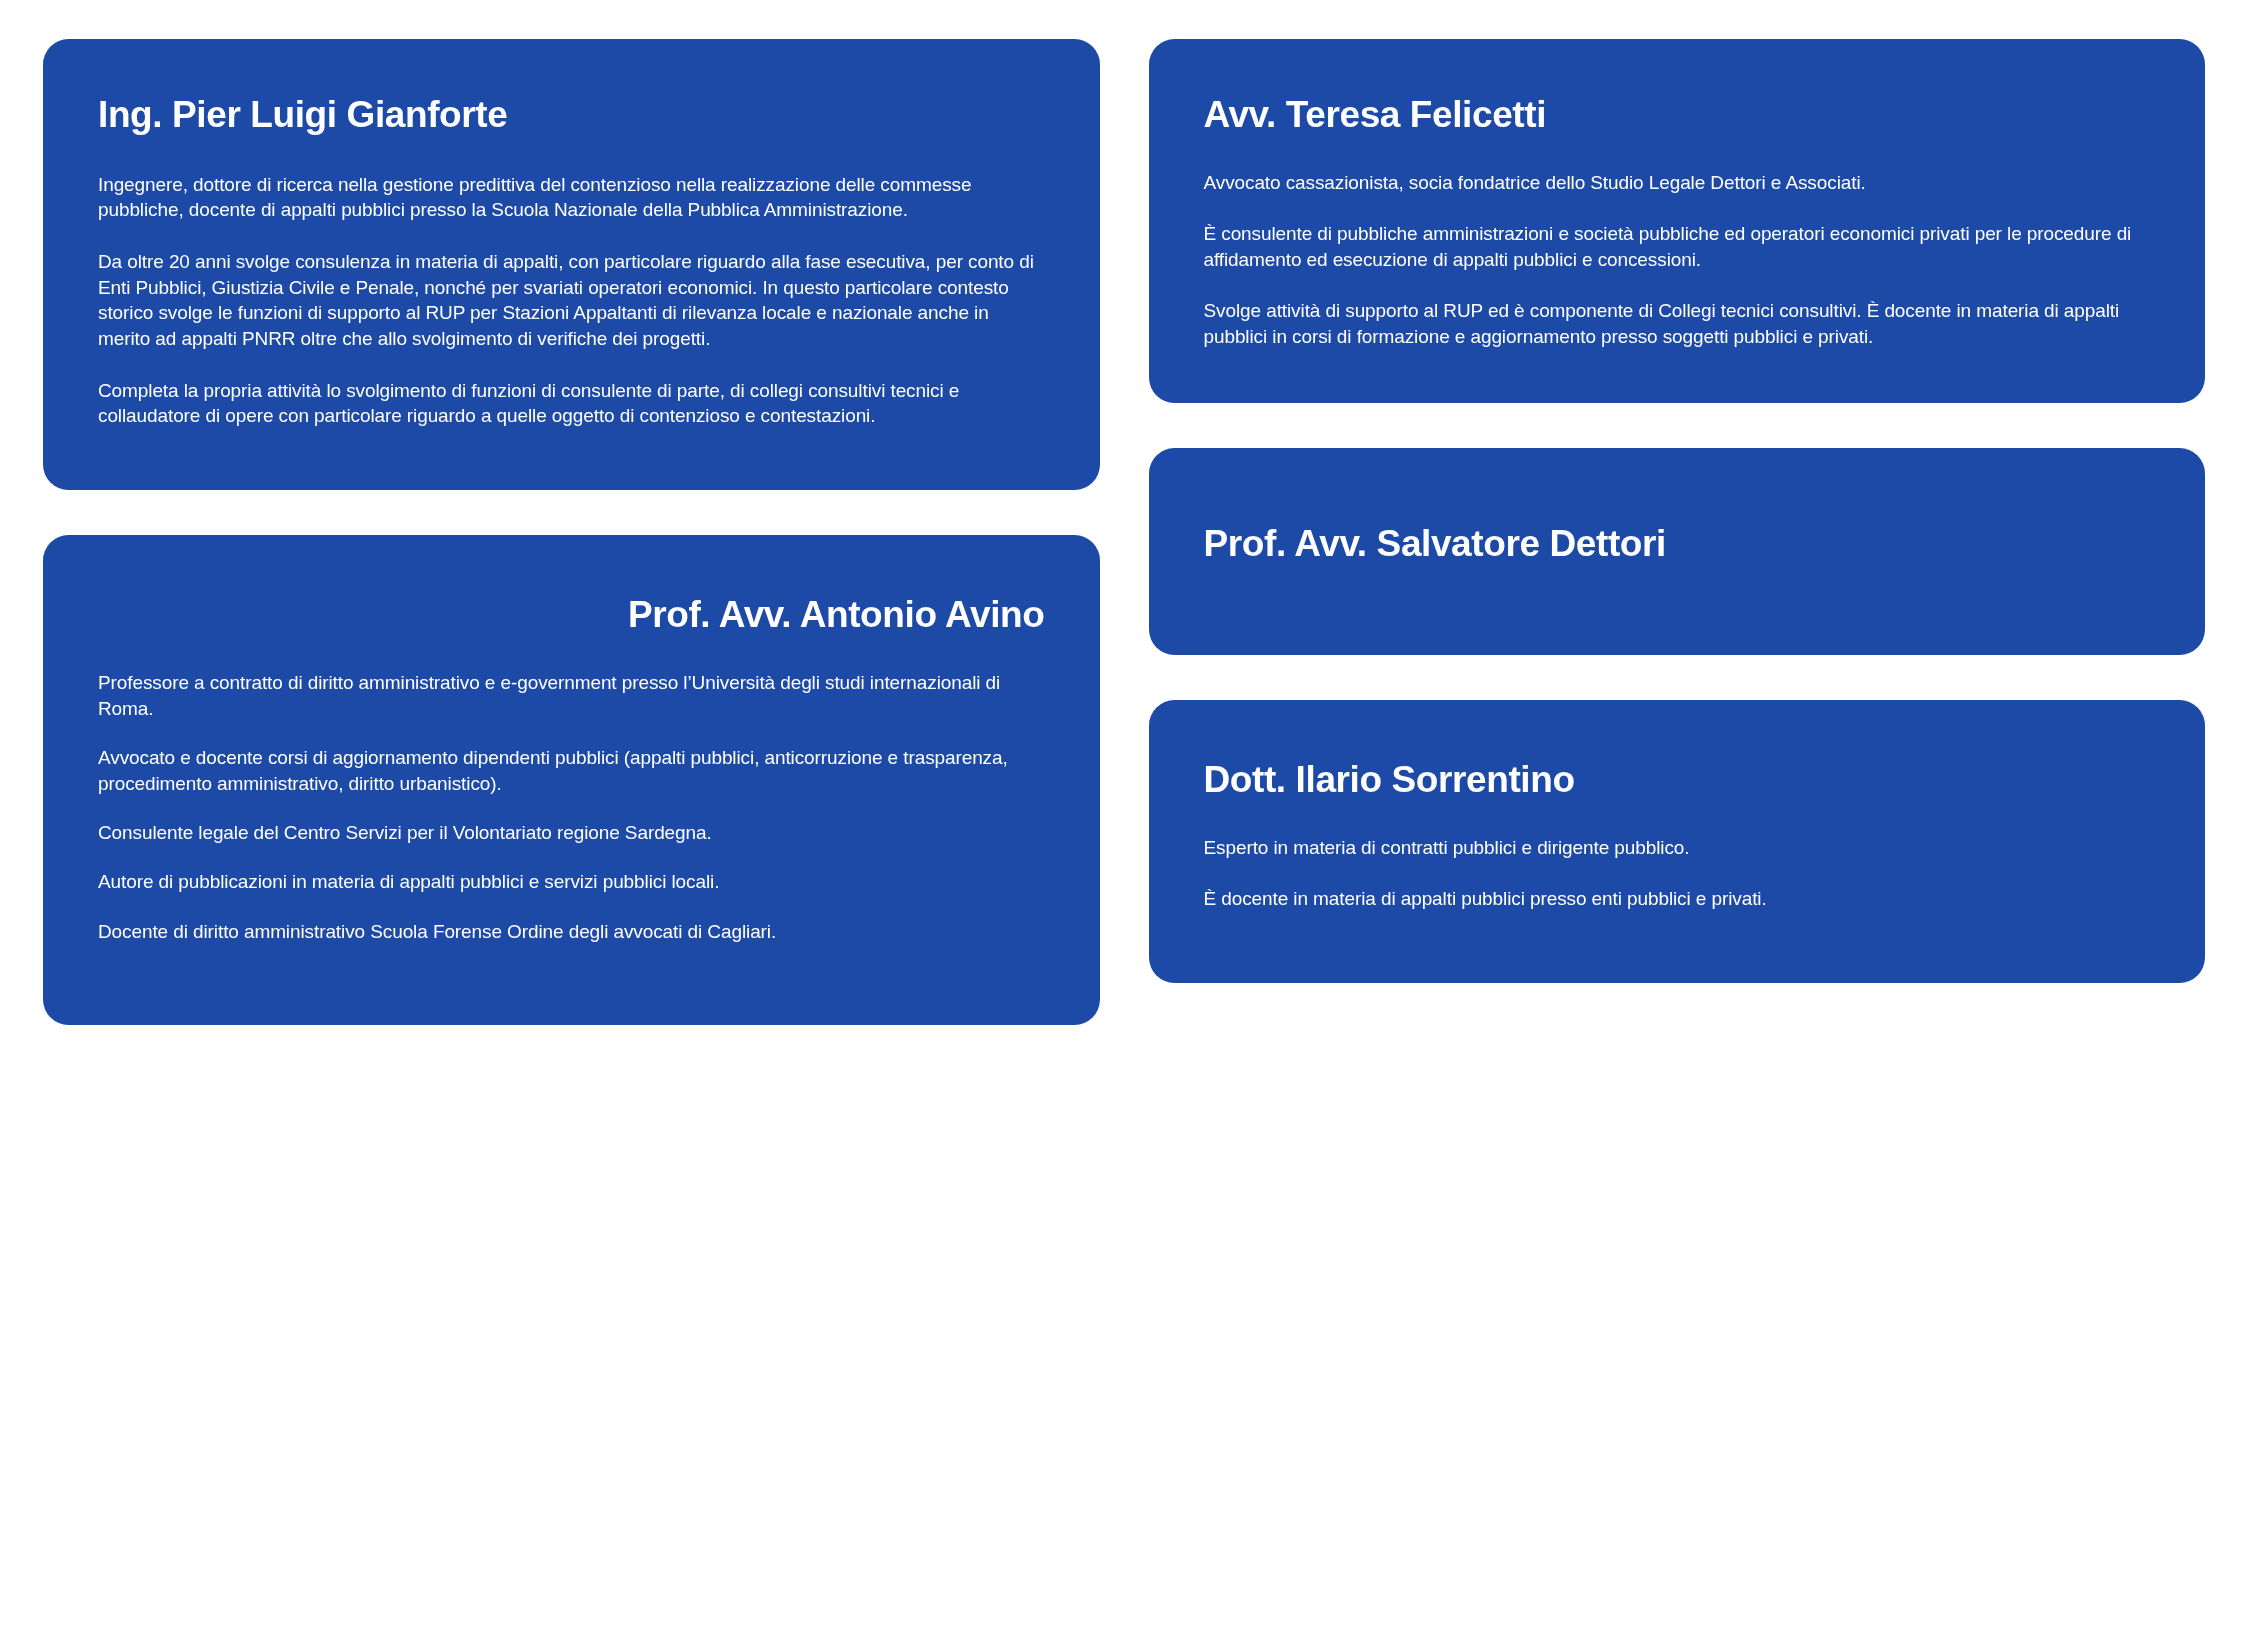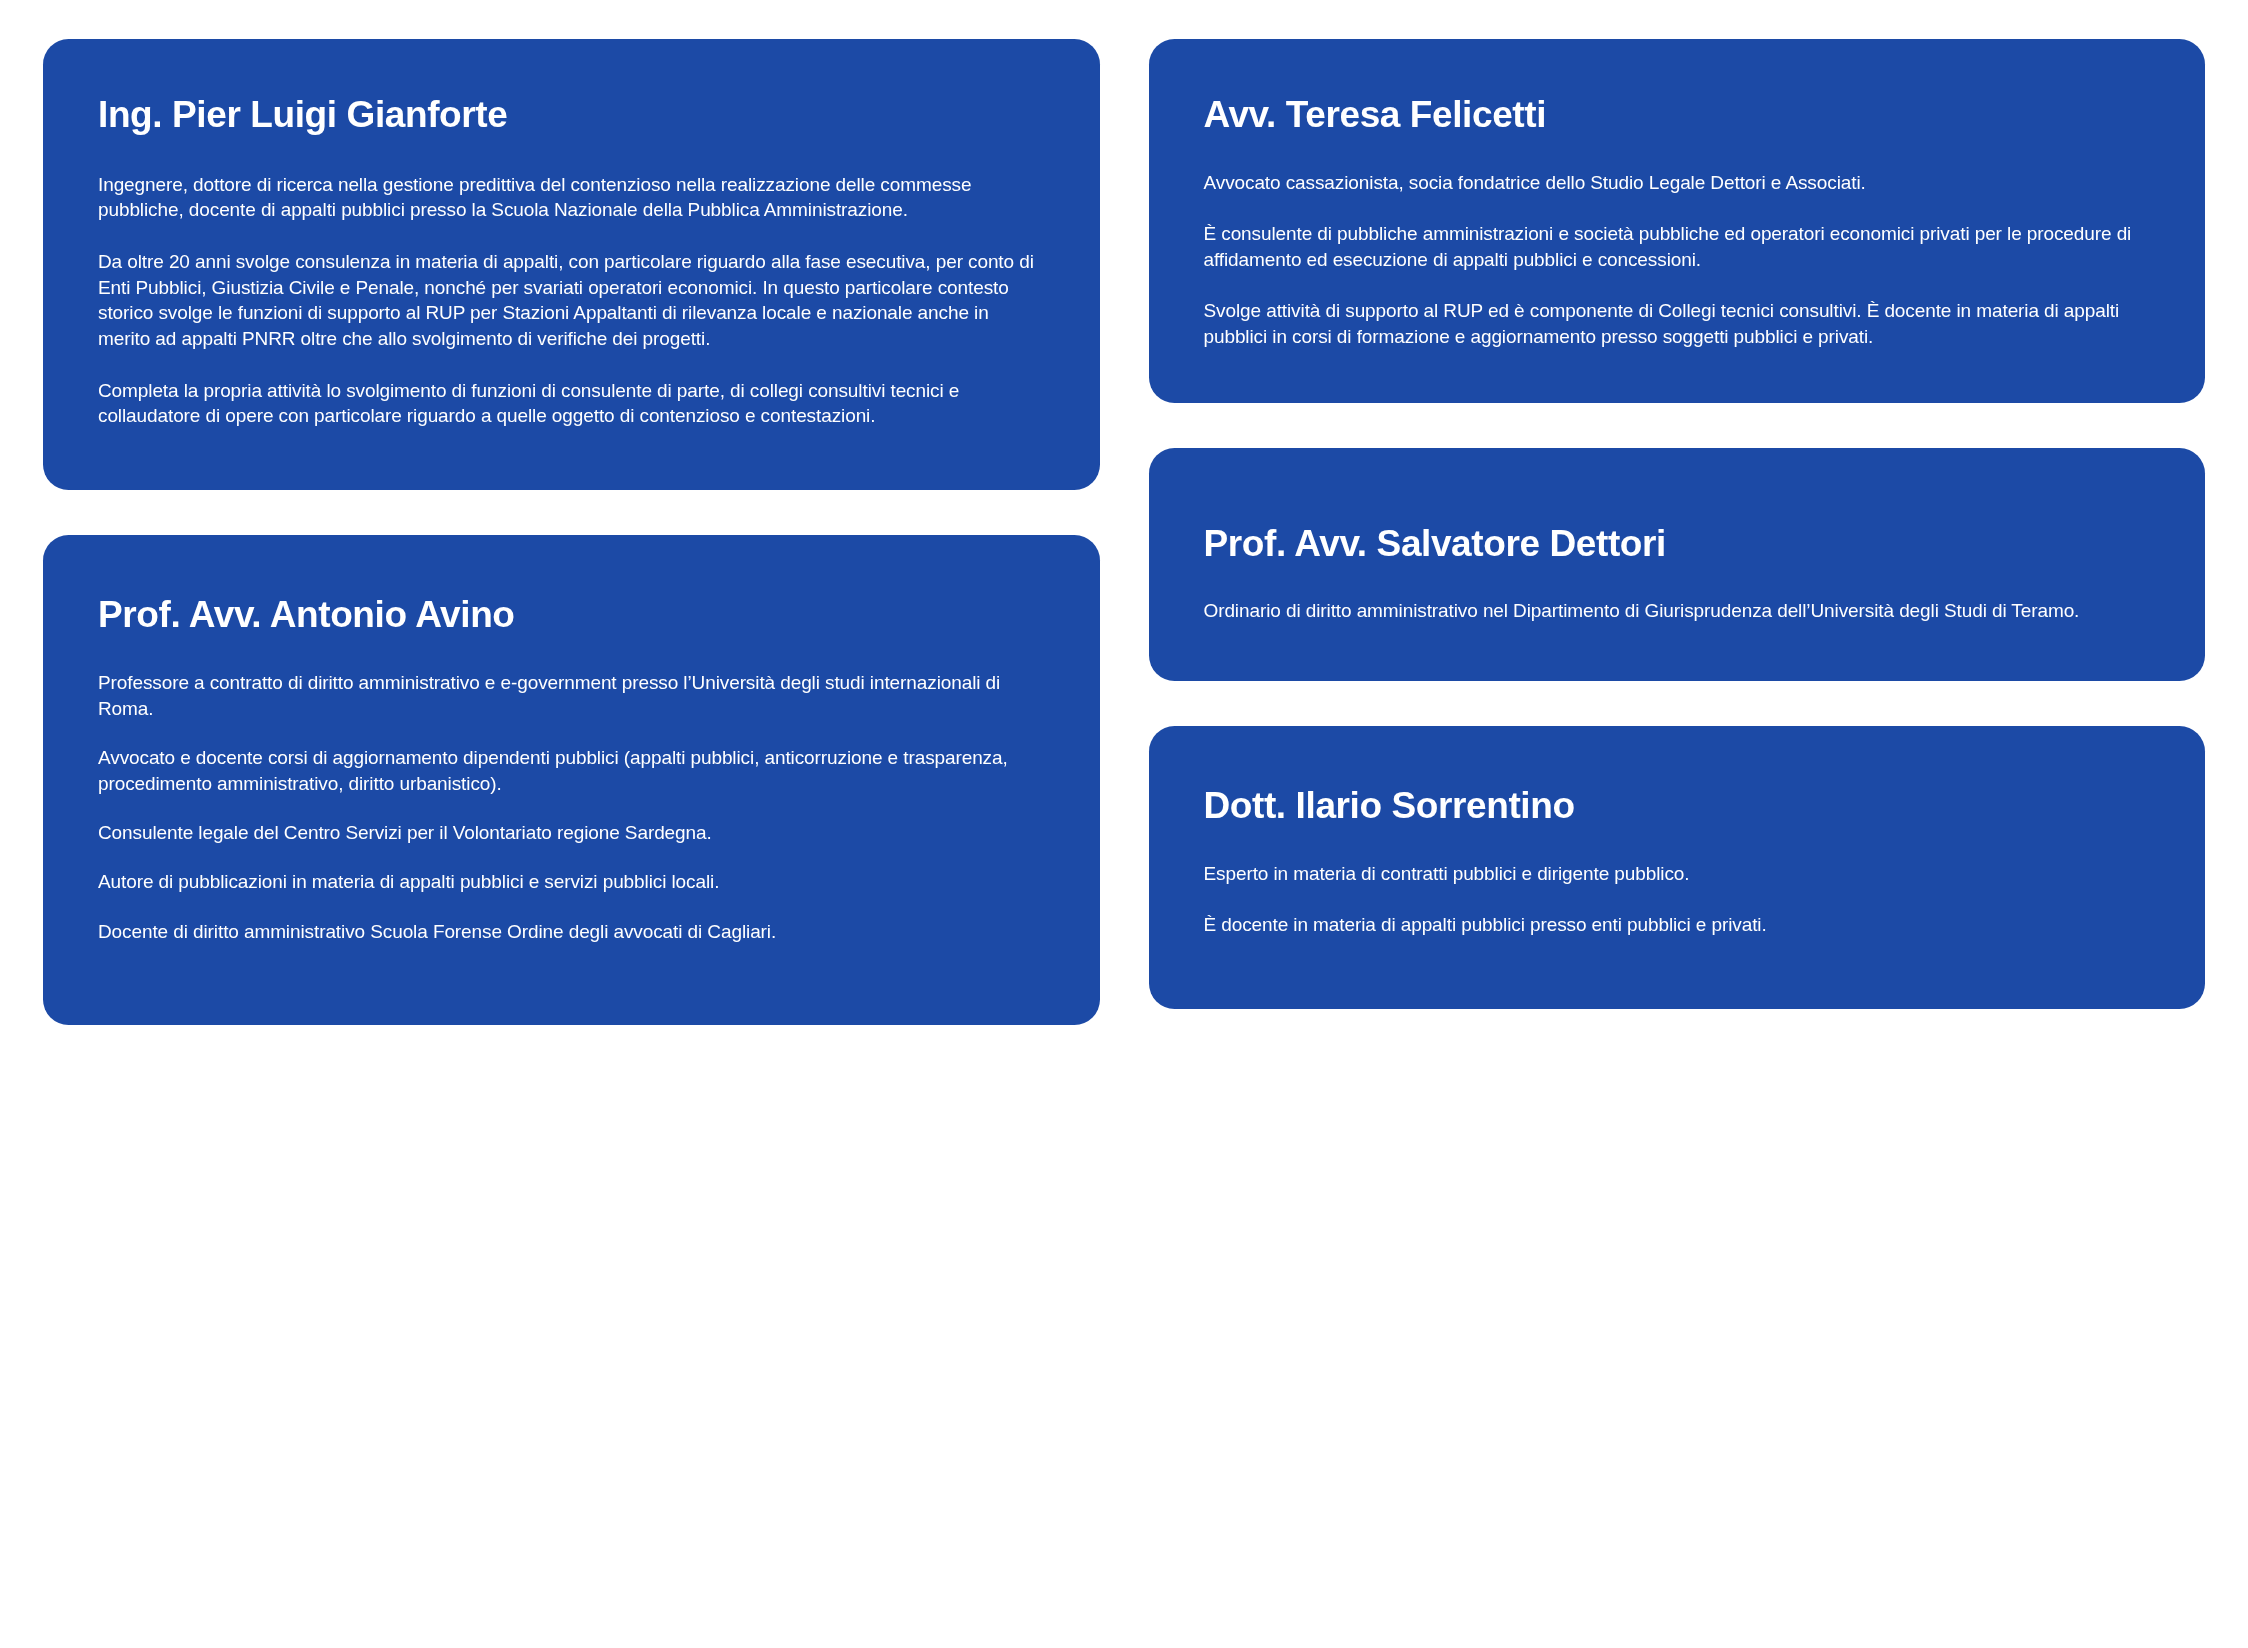--- a/index.html
+++ b/index.html
@@ -49,21 +49,21 @@
     margin: 0 0 25.5px 0;
     letter-spacing: -0.1px;
   }
   .card-body p:last-child { margin-bottom: 0; }
 
   
   .card-gianforte { padding-top: 55px; padding-bottom: 61px; }
   .card-gianforte .card-name { margin-bottom: 35px; }
 
   .card-avino { padding-top: 59px; padding-bottom: 57px; }
-  .card-avino .card-name { margin-bottom: 33px; }
+  .card-avino .card-name { margin-bottom: 33px; text-align: right; }
   .card-avino .card-body p { margin-bottom: 23.5px; }
 
   .card-felicetti { padding-top: 55px; padding-bottom: 53px; }
   .card-felicetti .card-name { margin-bottom: 33px; }
 
   .card-dettori { padding-top: 75px; padding-bottom: 57px; }
   .card-dettori .card-name { margin-bottom: 33px; }
 
   .card-sorrentino { padding-top: 59px; padding-bottom: 71px; }
   .card-sorrentino .card-name { margin-bottom: 33px; }
@@ -104,21 +104,20 @@
       <div class="card-body">
         <p>Avvocato cassazionista, socia fondatrice dello Studio Legale Dettori e Associati.</p>
         <p>È consulente di pubbliche amministrazioni e società pubbliche ed operatori economici privati per le procedure di affidamento ed esecuzione di appalti pubblici e concessioni.</p>
         <p>Svolge attività di supporto al RUP ed è componente di Collegi tecnici consultivi. È docente in materia di appalti pubblici in corsi di formazione e aggiornamento presso soggetti pubblici e privati.</p>
       </div>
     </div>
 
     <div class="card card-dettori">
       <h2 class="card-name">Prof. Avv. Salvatore Dettori</h2>
       <div class="card-body">
-        <p>Ordinario di diritto amministrativo nel Dipartimento di Giurisprudenza dell’Università degli Studi di Teramo.</p>
       </div>
     </div>
 
     <div class="card card-sorrentino">
       <h2 class="card-name">Dott. Ilario Sorrentino</h2>
       <div class="card-body">
         <p>Esperto in materia di contratti pubblici e dirigente pubblico.</p>
         <p>È docente in materia di appalti pubblici presso enti pubblici e privati.</p>
       </div>
     </div>

